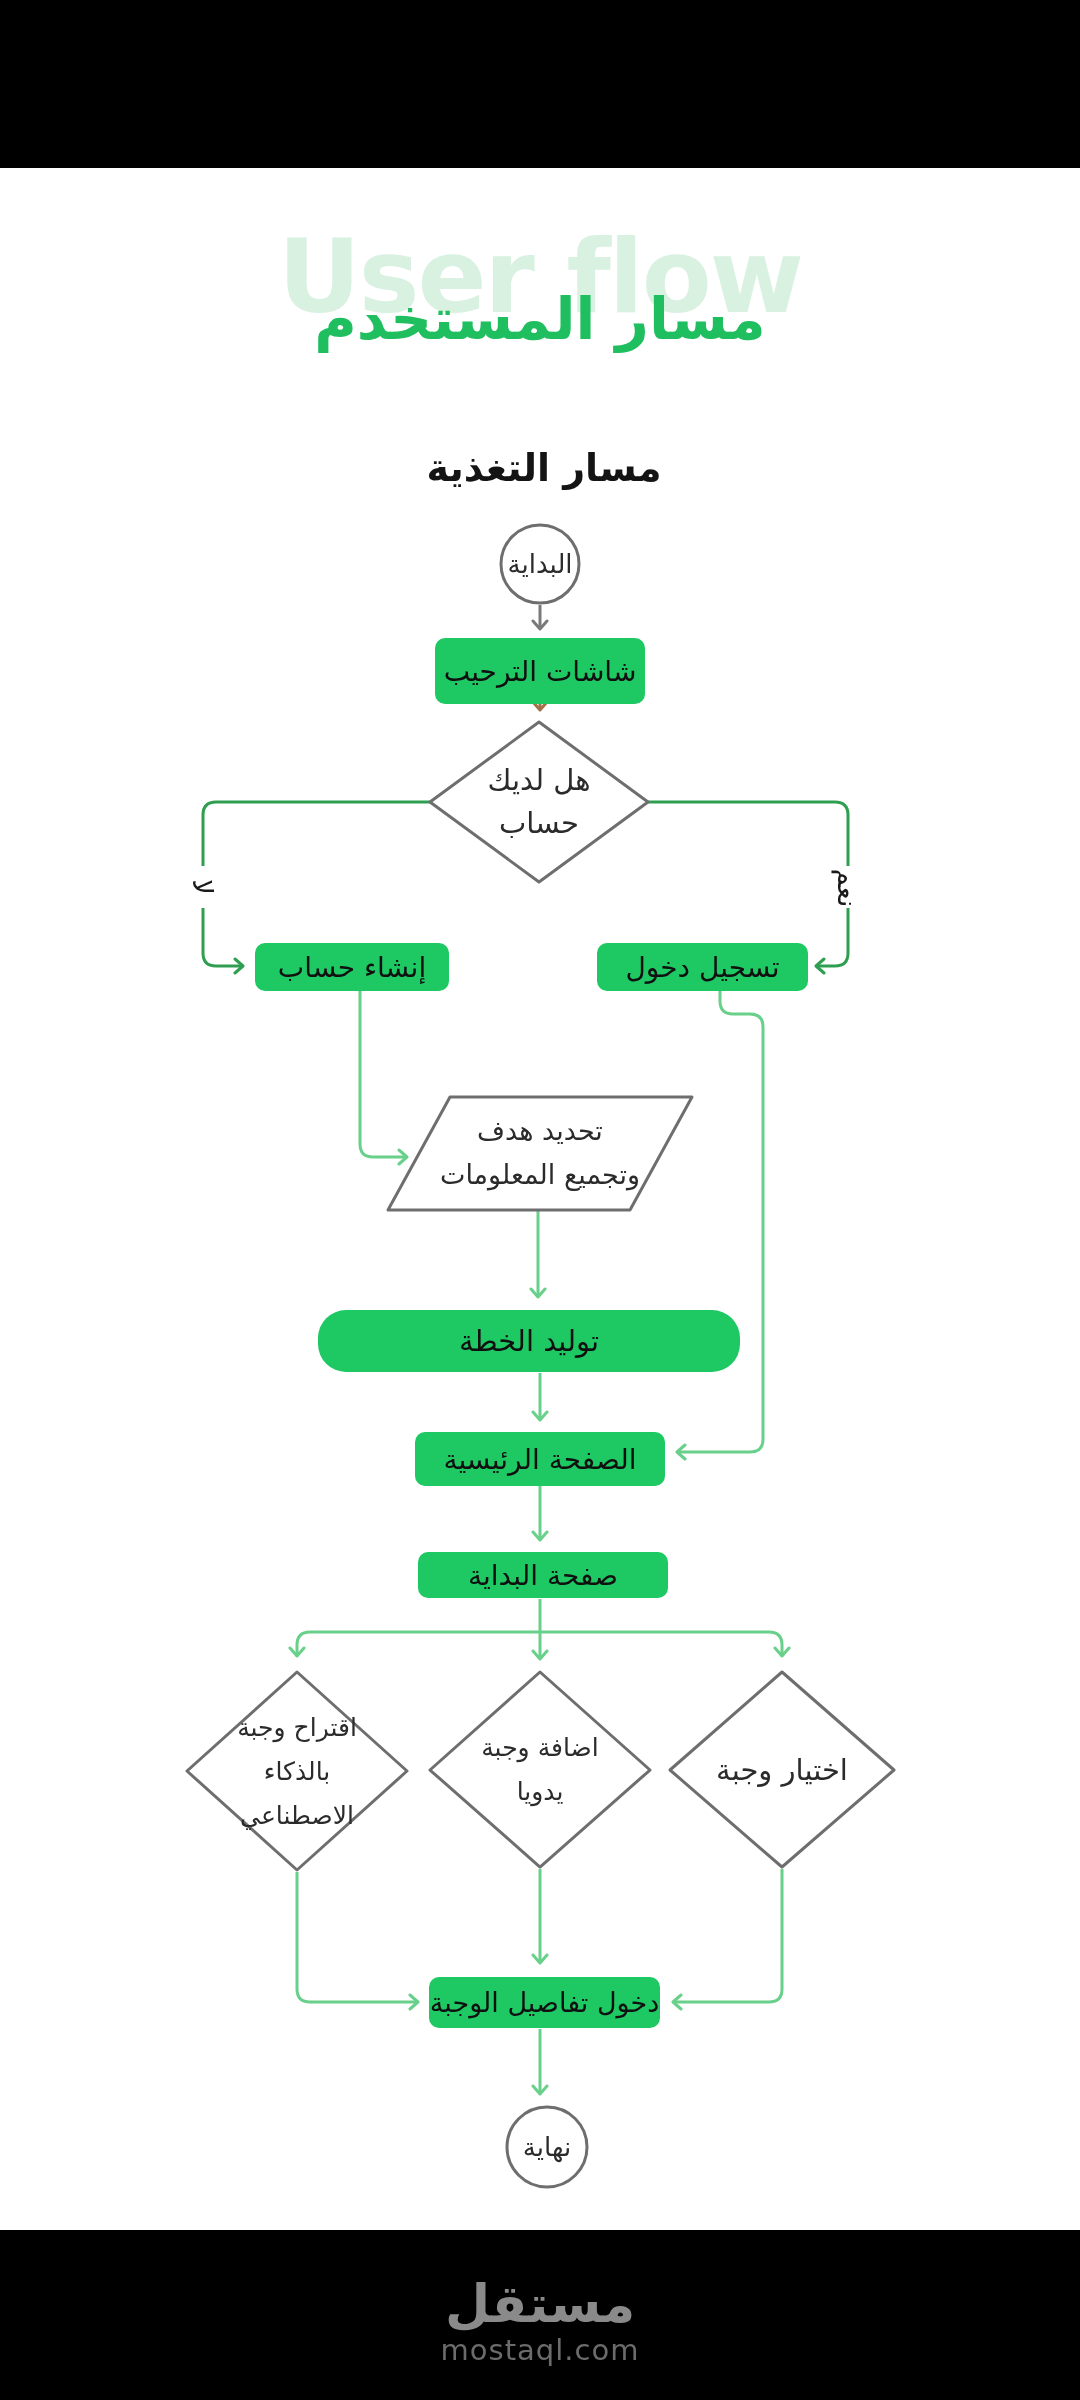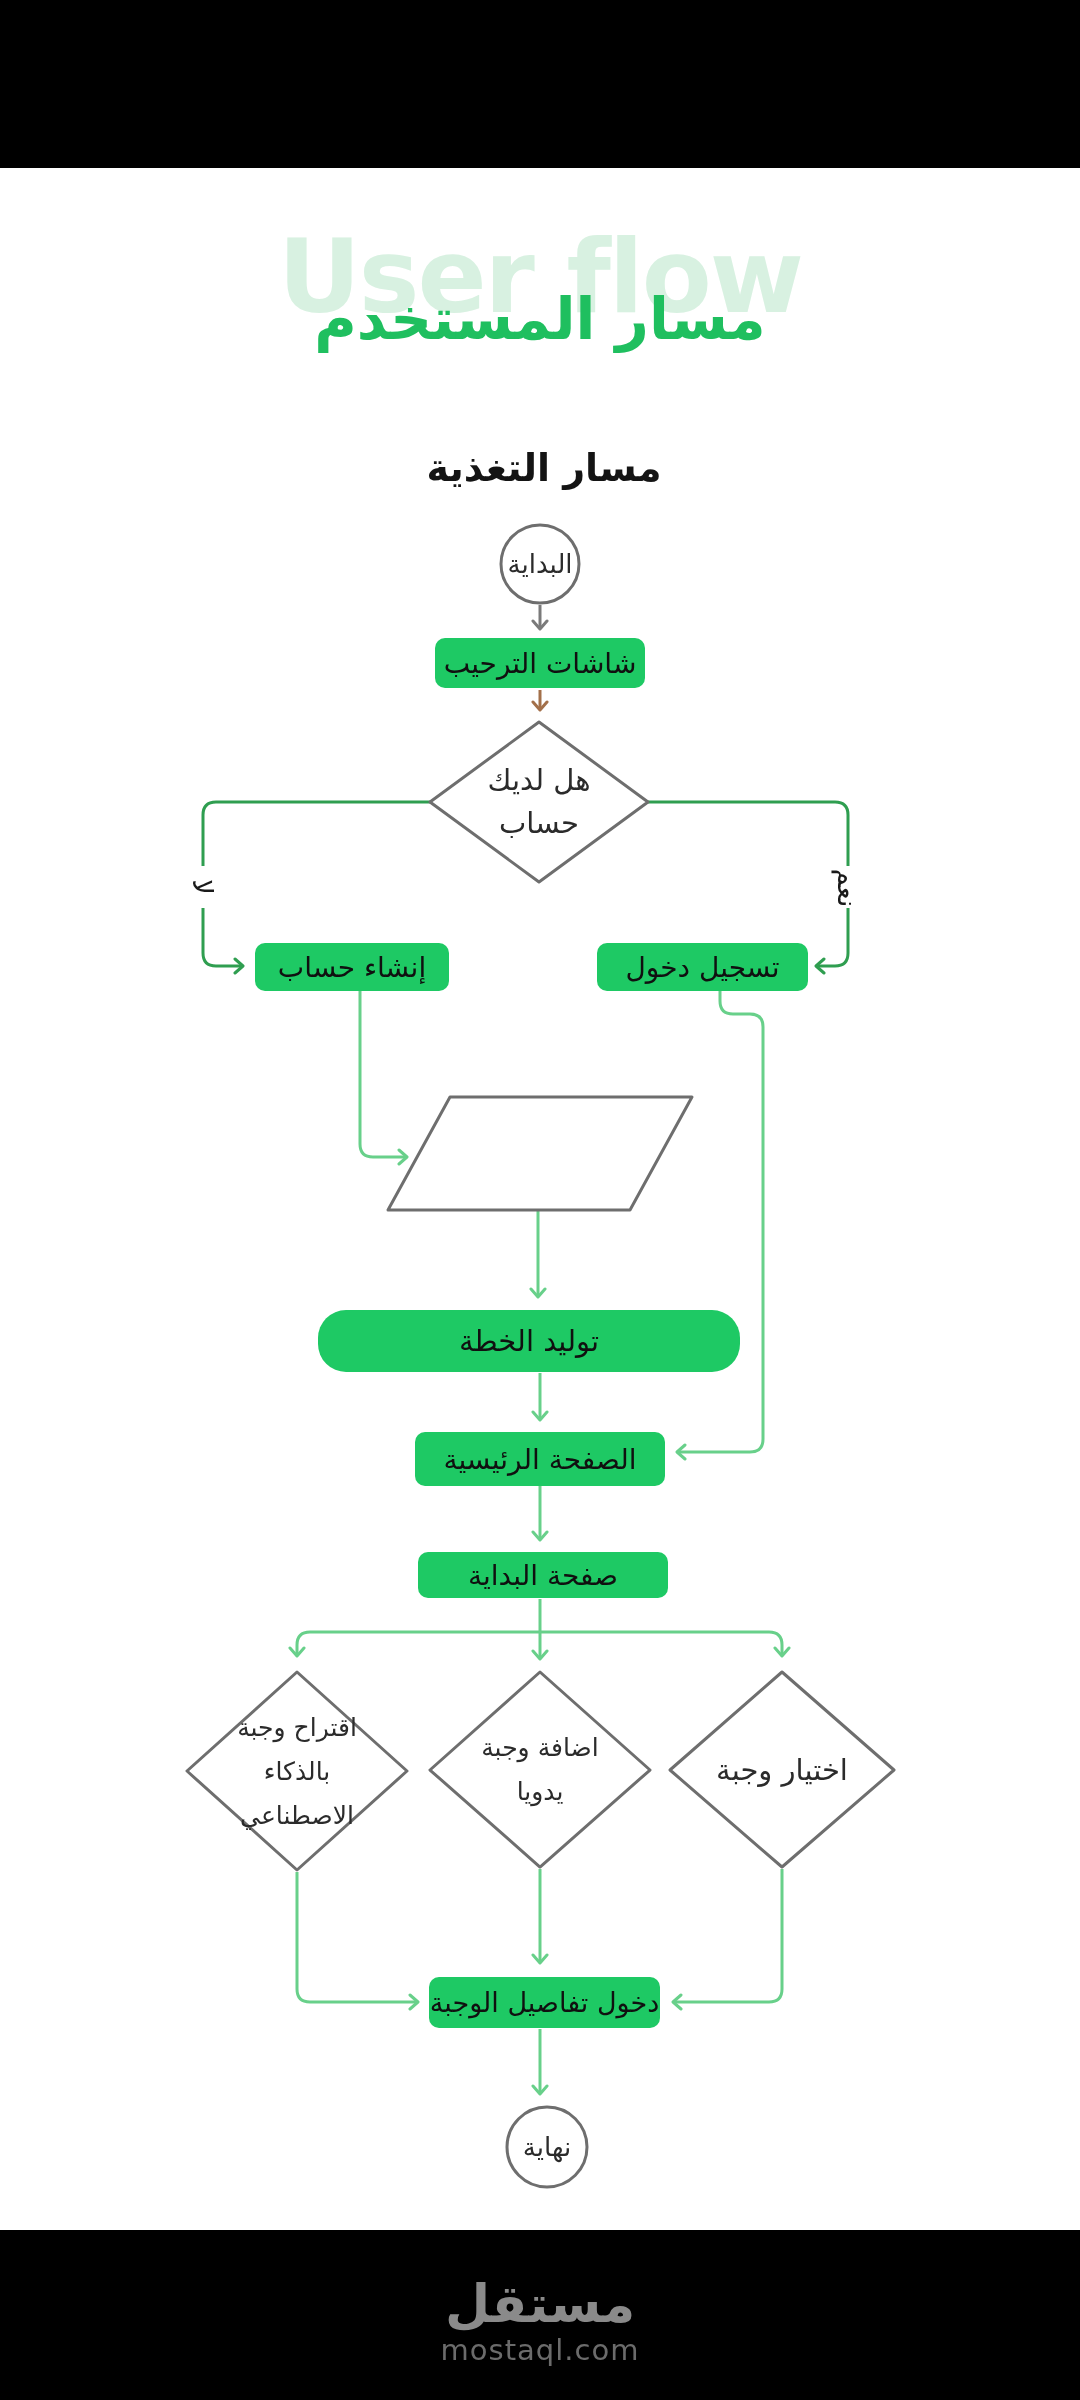--- a/index.html
+++ b/index.html
@@ -82,31 +82,33 @@
     <path d="M539 722 L648 802 L539 882 L430 802 Z" fill="#ffffff" stroke="#6e6e6e" stroke-width="3" stroke-linejoin="round"></path>
     <path d="M450 1097 L692 1097 L630 1210 L388 1210 Z" fill="#ffffff" stroke="#6e6e6e" stroke-width="3" stroke-linejoin="round"></path>
     <path d="M297 1672 L407 1771 L297 1870 L187 1771 Z" fill="#ffffff" stroke="#6e6e6e" stroke-width="3" stroke-linejoin="round"></path>
     <path d="M540 1672 L650 1770 L540 1867 L430 1770 Z" fill="#ffffff" stroke="#6e6e6e" stroke-width="3" stroke-linejoin="round"></path>
     <path d="M782 1672 L894 1770 L782 1867 L670 1770 Z" fill="#ffffff" stroke="#6e6e6e" stroke-width="3" stroke-linejoin="round"></path>
     <circle cx="547" cy="2147" r="40" fill="#ffffff" stroke="#6e6e6e" stroke-width="3"></circle>
   </svg>
 
   <div class="node shape-label" dir="rtl" style="left:490px;top:544px;width:100px;height:40px;font-size:26px;">البداية</div>
 
-  <div class="node greenbox" dir="rtl" style="left:435px;top:638px;width:210px;height:50px;">شاشات الترحيب</div>
+  <div class="node greenbox" dir="rtl" style="left:435px;top:638px;width:210px;height:66px;">شاشات الترحيب</div>
 
   <div class="node shape-label" dir="rtl" style="left:439px;top:752px;width:200px;height:100px;font-size:29px;line-height:43px;">هل لديك
 حساب</div>
 
   <div class="node branch-label" dir="rtl" style="left:178px;top:862px;width:50px;height:50px;">لا</div>
   <div class="node branch-label" dir="rtl" style="left:820px;top:858px;width:56px;height:60px;">نعم</div>
 
   <div class="node greenbox" dir="rtl" style="left:255px;top:943px;width:194px;height:48px;">إنشاء حساب</div>
   <div class="node greenbox" dir="rtl" style="left:597px;top:943px;width:211px;height:48px;">تسجيل دخول</div>
 
+  <div class="node shape-label" dir="rtl" style="left:415px;top:1108px;width:250px;height:90px;font-size:27px;line-height:44px;">تحديد هدف
+وتجميع المعلومات</div>
 
   <div class="node greenbox big" dir="rtl" style="left:318px;top:1310px;width:422px;height:62px;border-radius:28px;">توليد الخطة</div>
 
   <div class="node greenbox" dir="rtl" style="left:415px;top:1432px;width:250px;height:54px;">الصفحة الرئيسية</div>
 
   <div class="node greenbox" dir="rtl" style="left:418px;top:1552px;width:250px;height:46px;">صفحة البداية</div>
 
   <div class="node shape-label" dir="rtl" style="left:207px;top:1706px;width:180px;height:132px;font-size:25px;line-height:44px;">اقتراح وجبة
 بالذكاء
 الاصطناعي</div>

